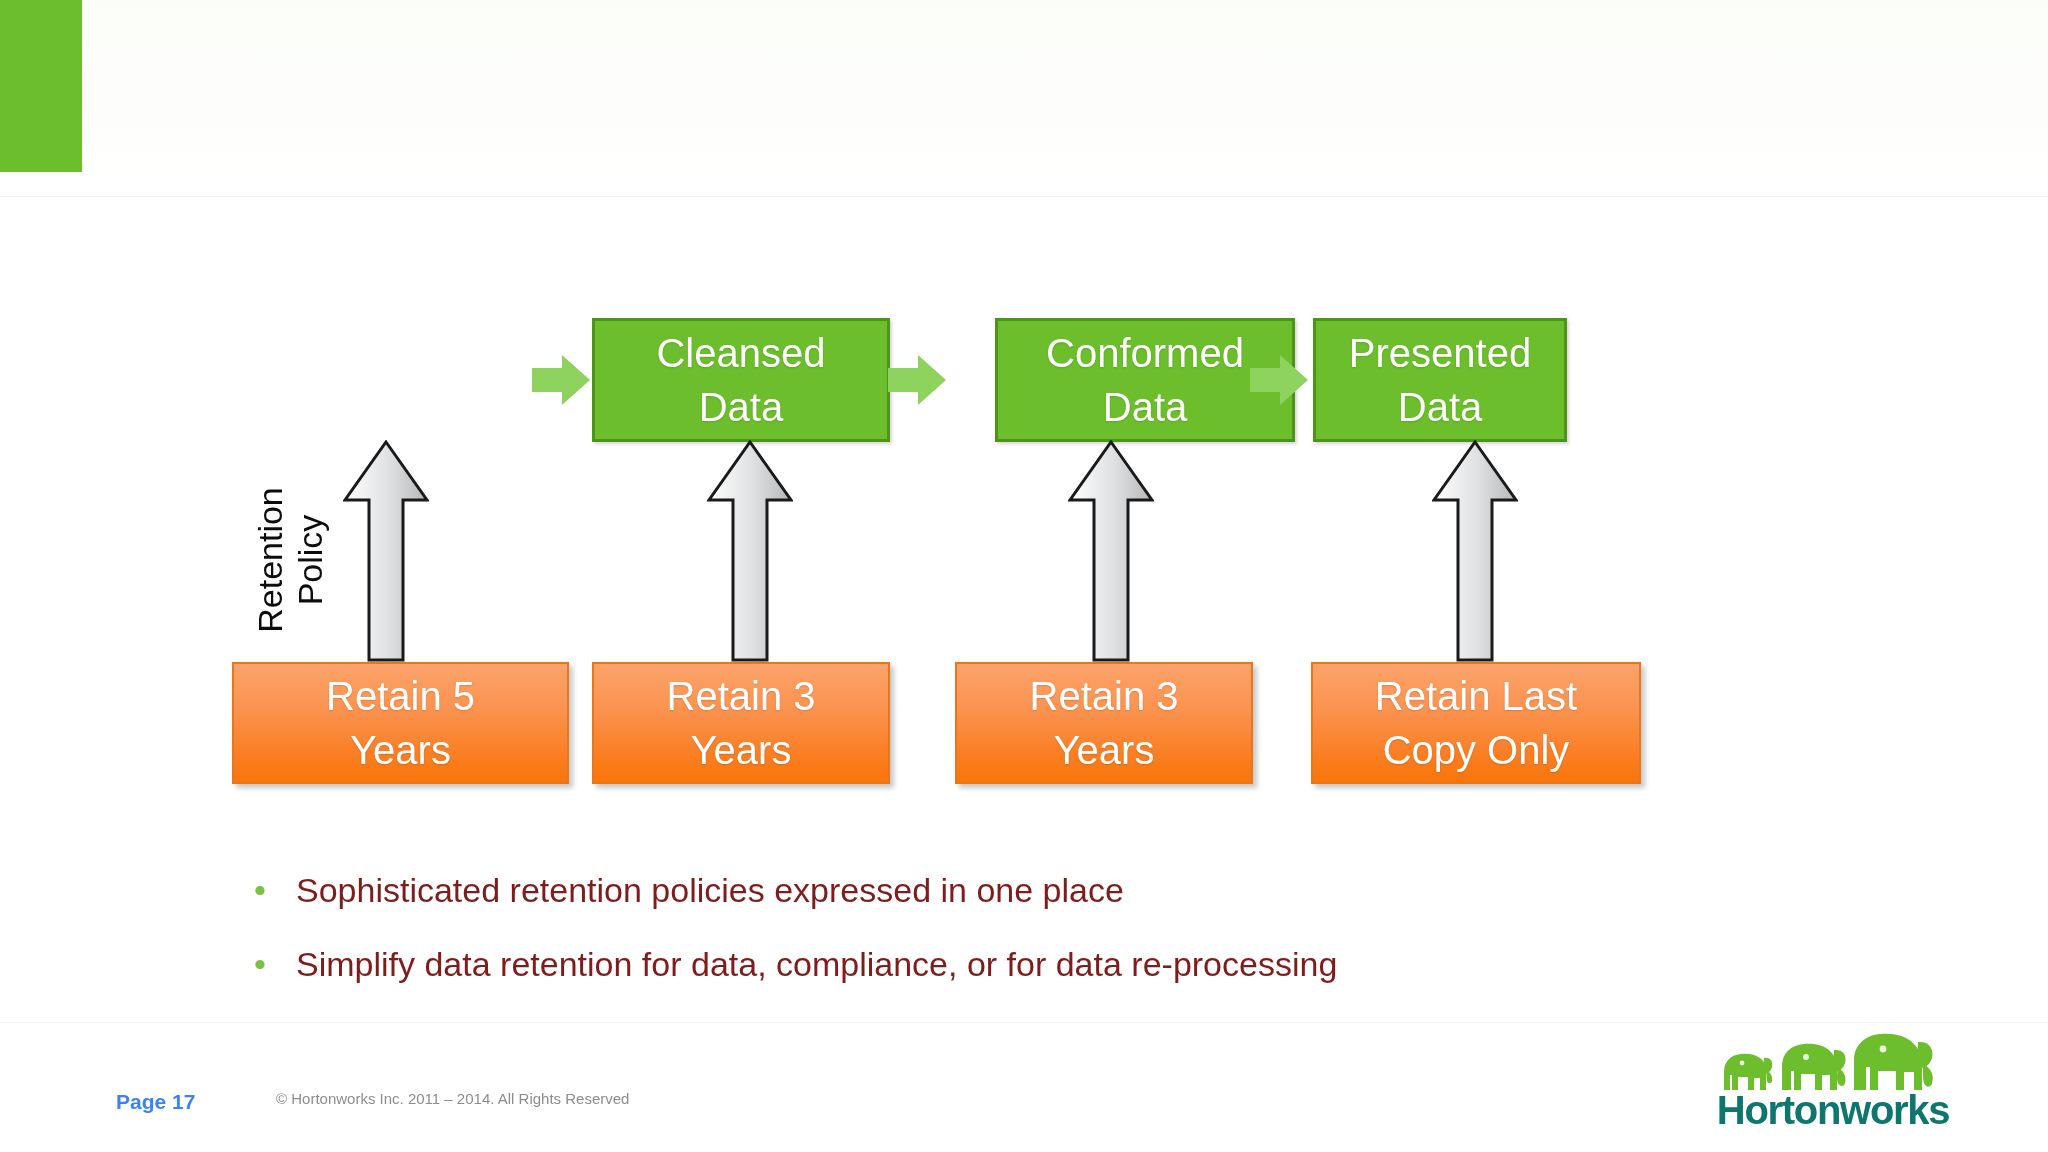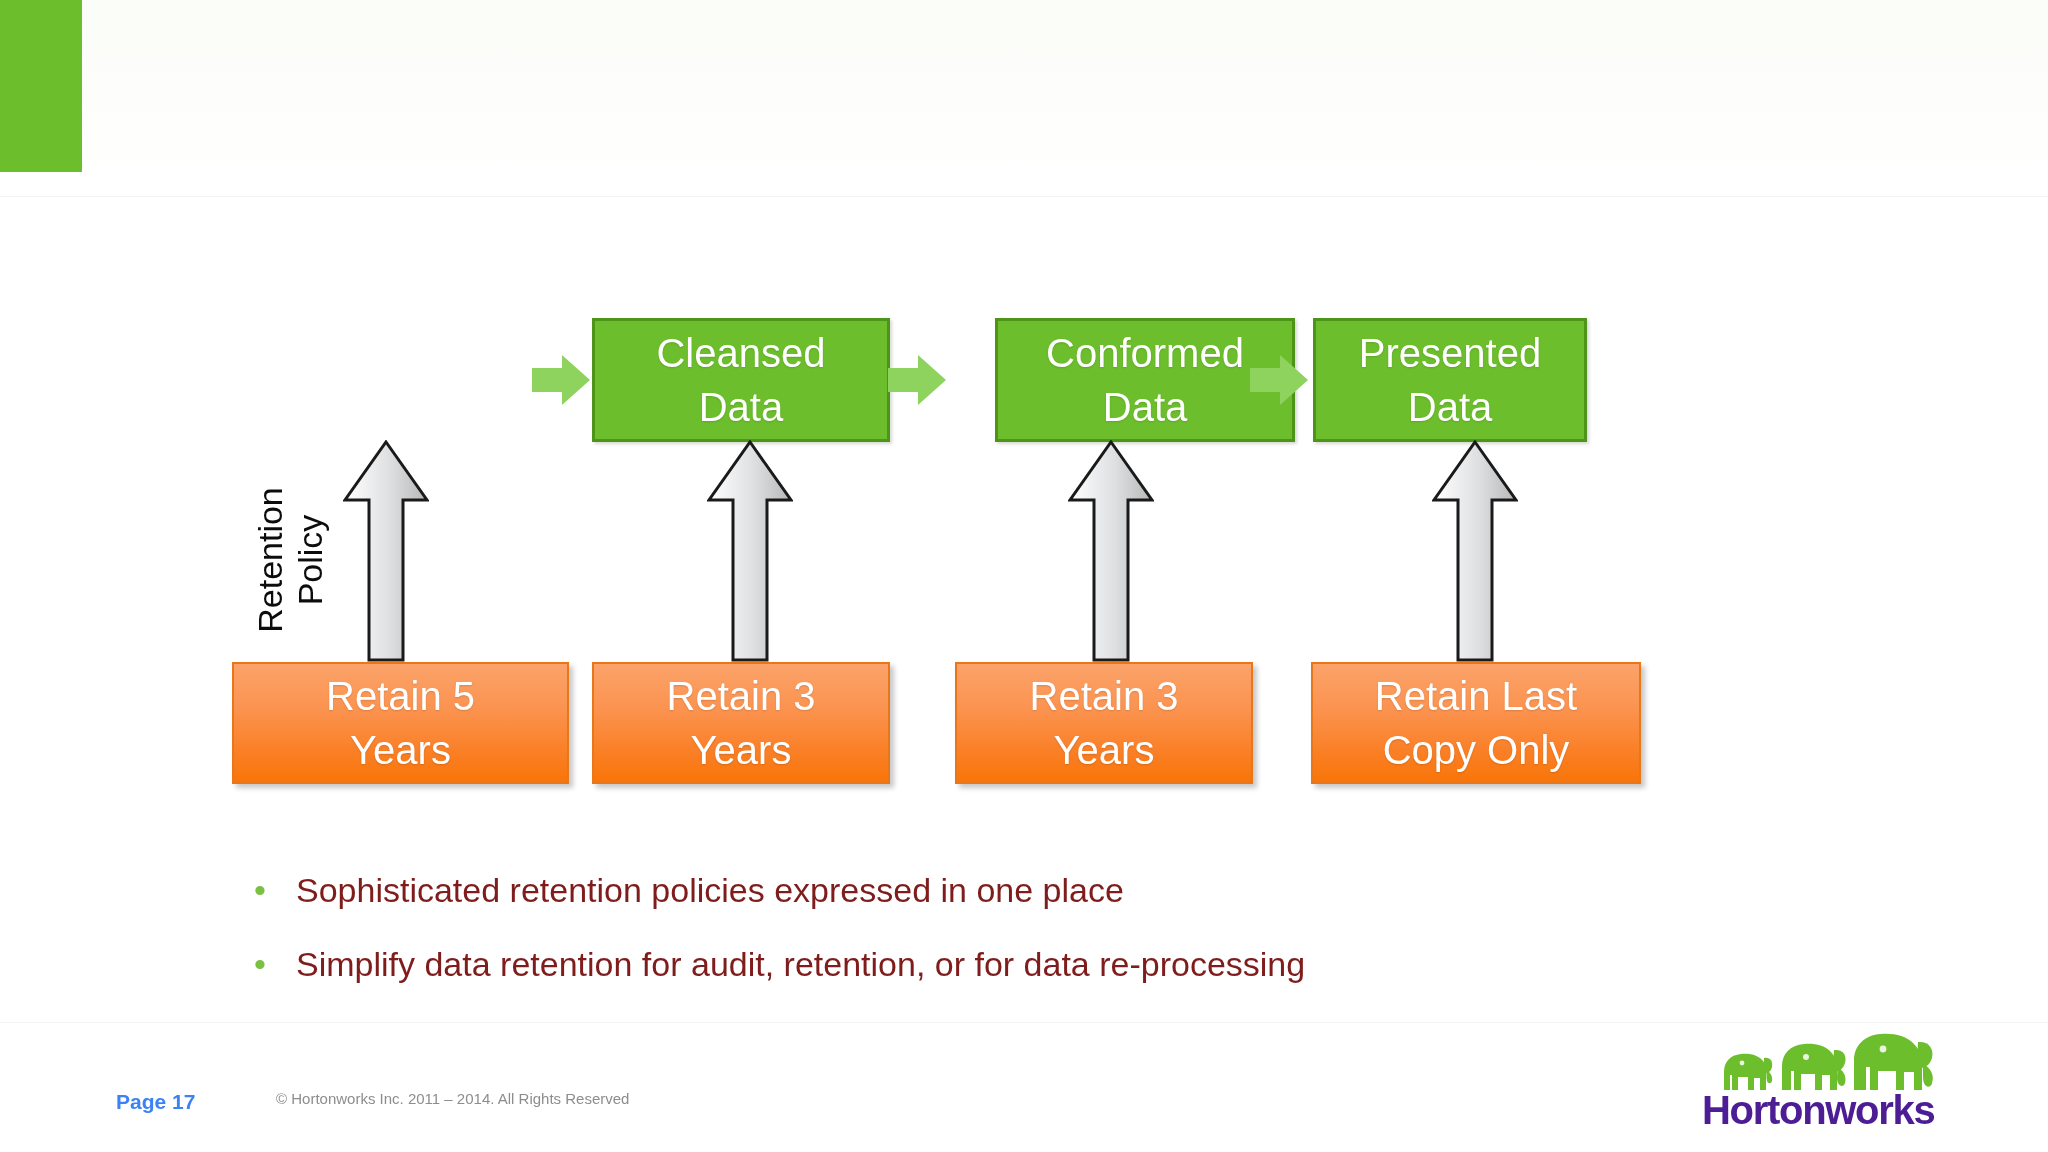--- a/index.html
+++ b/index.html
@@ -77,21 +77,21 @@
     color: #ffffff;
     font-size: 40px;
     line-height: 54px;
     font-weight: 400;
     text-shadow: 0 1px 2px rgba(0,0,0,0.12);
     padding: 0 8px;
   }
   #stage-0 { left: 230px;  width: 306px; }
   #stage-1 { left: 592px;  width: 298px; }
   #stage-2 { left: 995px;  width: 300px; }
-  #stage-3 { left: 1313px; width: 274px; }
+  #stage-3 { left: 1313px; width: 254px; }
 
   
   .flow-arrow {
     position: absolute;
     top: 355px;
     width: 58px;
     height: 50px;
   }
   #flow-arrow-0 { left: 532px; }
   #flow-arrow-1 { left: 888px; }
@@ -222,23 +222,24 @@
     height: 104px;
   }
   #brand-wordmark {
     position: absolute;
     left: 1702px;
     top: 1088px;
     width: 262px;
     font-size: 40px;
     font-weight: bold;
     letter-spacing: -1.3px;
-    color: #4c1d95;
+    color: #0f766e;
     line-height: 44px;
     white-space: nowrap;
+    text-align: center;
   }
 </style>
 </head>
 <body>
 
 <div id="slide">
 
   <div id="header-band">
     <div id="header-accent-bar"></div>
   </div>
@@ -336,21 +337,21 @@
     <span class="retain-label">Retain Last<br>Copy Only</span>
   </div>
 
   <div id="bullet-list">
     <div class="bullet-row">
       <span class="bullet-marker">•</span>
       <span class="bullet-text">Sophisticated retention policies expressed in one place</span>
     </div>
     <div class="bullet-row">
       <span class="bullet-marker">•</span>
-      <span class="bullet-text">Simplify data retention for audit, retention, or for data re-processing</span>
+      <span class="bullet-text">Simplify data retention for data, compliance, or for data re-processing</span>
     </div>
   </div>
 
   <div id="footer-rule"></div>
   <div id="footer-page">Page 17</div>
   <div id="footer-copyright">© Hortonworks Inc. 2011 – 2014. All Rights Reserved</div>
 
   <div id="brand-logo">
     <svg viewBox="0 0 240 72" width="240" height="72" xmlns="http://www.w3.org/2000/svg">
       <g fill="#6cbe2c">

